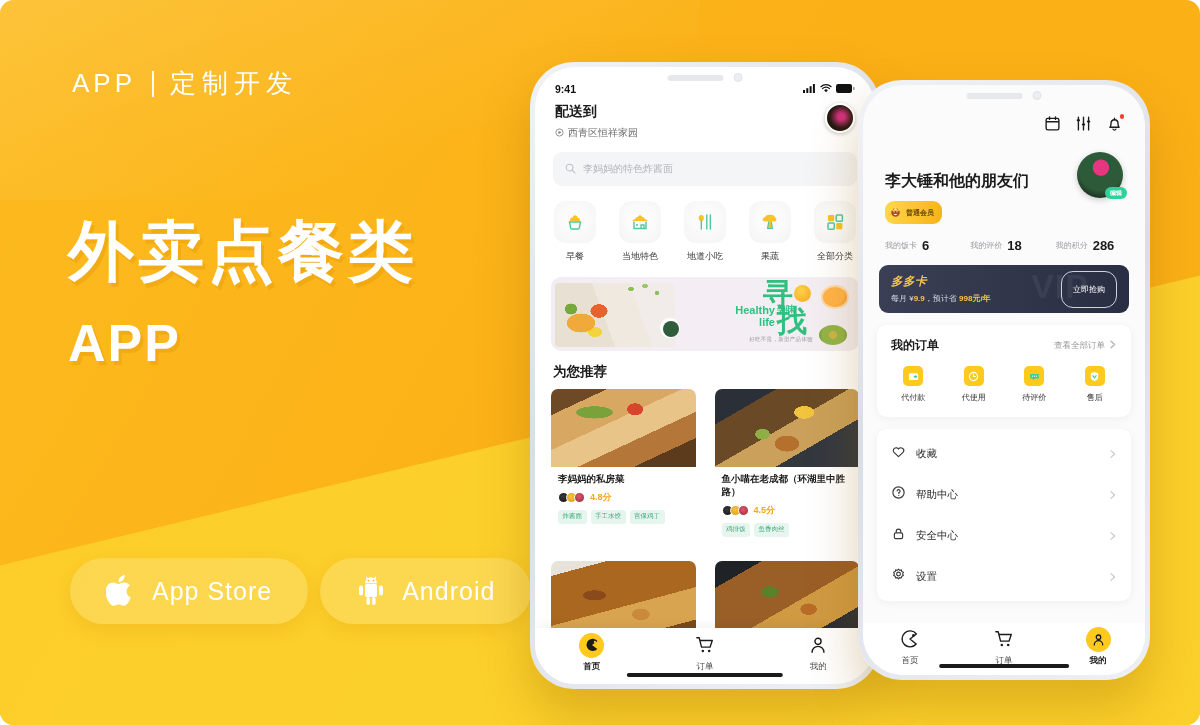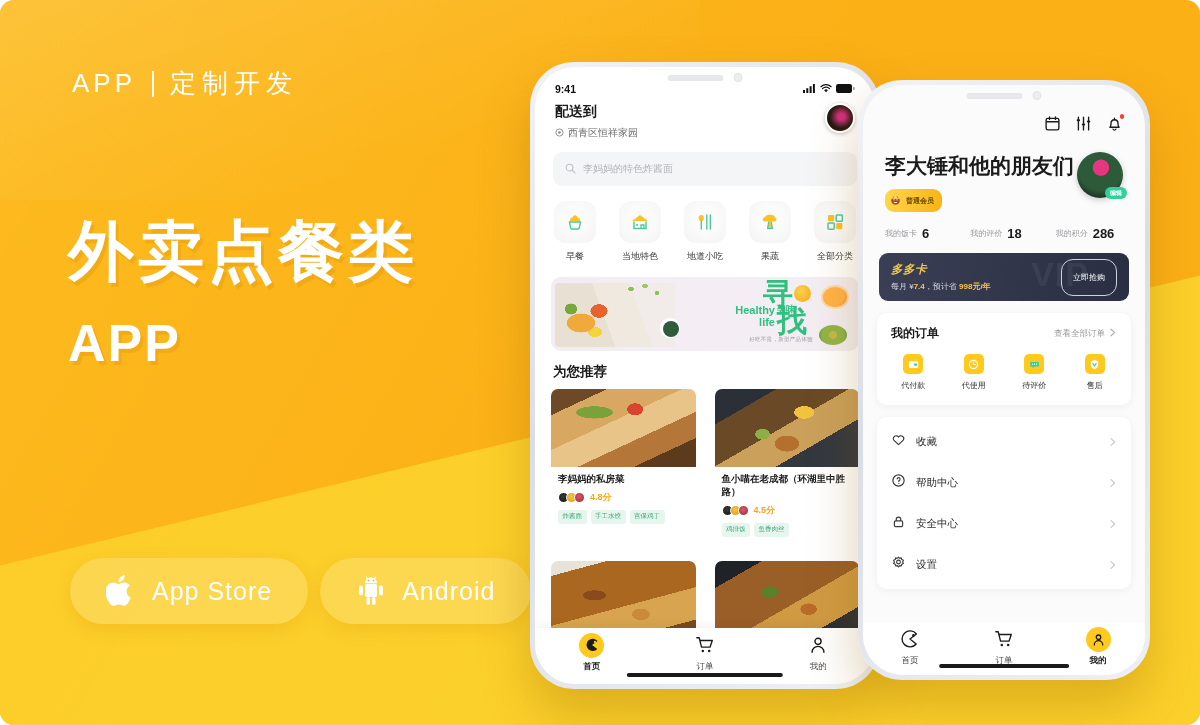--- a/index.html
+++ b/index.html
@@ -252,21 +252,21 @@
   .p2 { padding: 0; height: 100%; position: relative; background: #fbfbfc; }
   .p2-topicons {
     display: flex; justify-content: flex-end; gap: 14px; padding: 30px 22px 0 22px;
   }
   .ic-wrap { position: relative; }
   .reddot {
     position: absolute; right: -1px; top: -1px; width: 4.5px; height: 4.5px;
     border-radius: 50%; background: #ff3b30;
   }
   .p2-user { display: flex; justify-content: space-between; align-items: flex-start; padding: 16px 22px 0 22px; }
-  .p2-name { font-size: 21px; font-weight: 700; color: #1b1b1b; }
+  .p2-name { font-size: 16px; font-weight: 700; color: #1b1b1b; margin-top: 19px; }
   .p2-badge {
     display: inline-flex; align-items: center; gap: 4px; margin-top: 9px;
     background: linear-gradient(100deg,#ffd84d,#f7b216);
     border-radius: 9px; padding: 2.5px 8px 2.5px 4px;
   }
   .p2-badge-lb { font-size: 7px; color: #6b4a05; font-weight: 700; }
   .avatar2 {
     position: relative; width: 46px; height: 46px; border-radius: 50%;
     background: radial-gradient(circle at 52% 34%, #e8357f 0 20%, #2d5b3a 22% 58%, #0e0c0a 100%);
     box-shadow: 0 2px 6px rgba(0,0,0,.2);
@@ -654,21 +654,21 @@
           <span class="stat-lb">我的积分</span>
           <span class="stat-val">286</span>
         </div>
       </div>
 
       <div class="vipcard">
         <div class="vip-wm">VIP</div>
         <div>
           <div class="vip-t">多多卡</div>
           <div class="vip-s">
-            <span>每月 ¥</span><b>7.4</b><span>，预计省 </span><b>998元/年</b>
+            <span>每月 ¥</span><b>9.9</b><span>，预计省 </span><b>998元/年</b>
           </div>
         </div>
         <div class="vip-btn">立即抢购</div>
       </div>
 
       <div class="panel">
         <div class="panel-head">
           <span class="panel-title">我的订单</span>
           <span class="panel-more">
             <span>查看全部订单</span>

